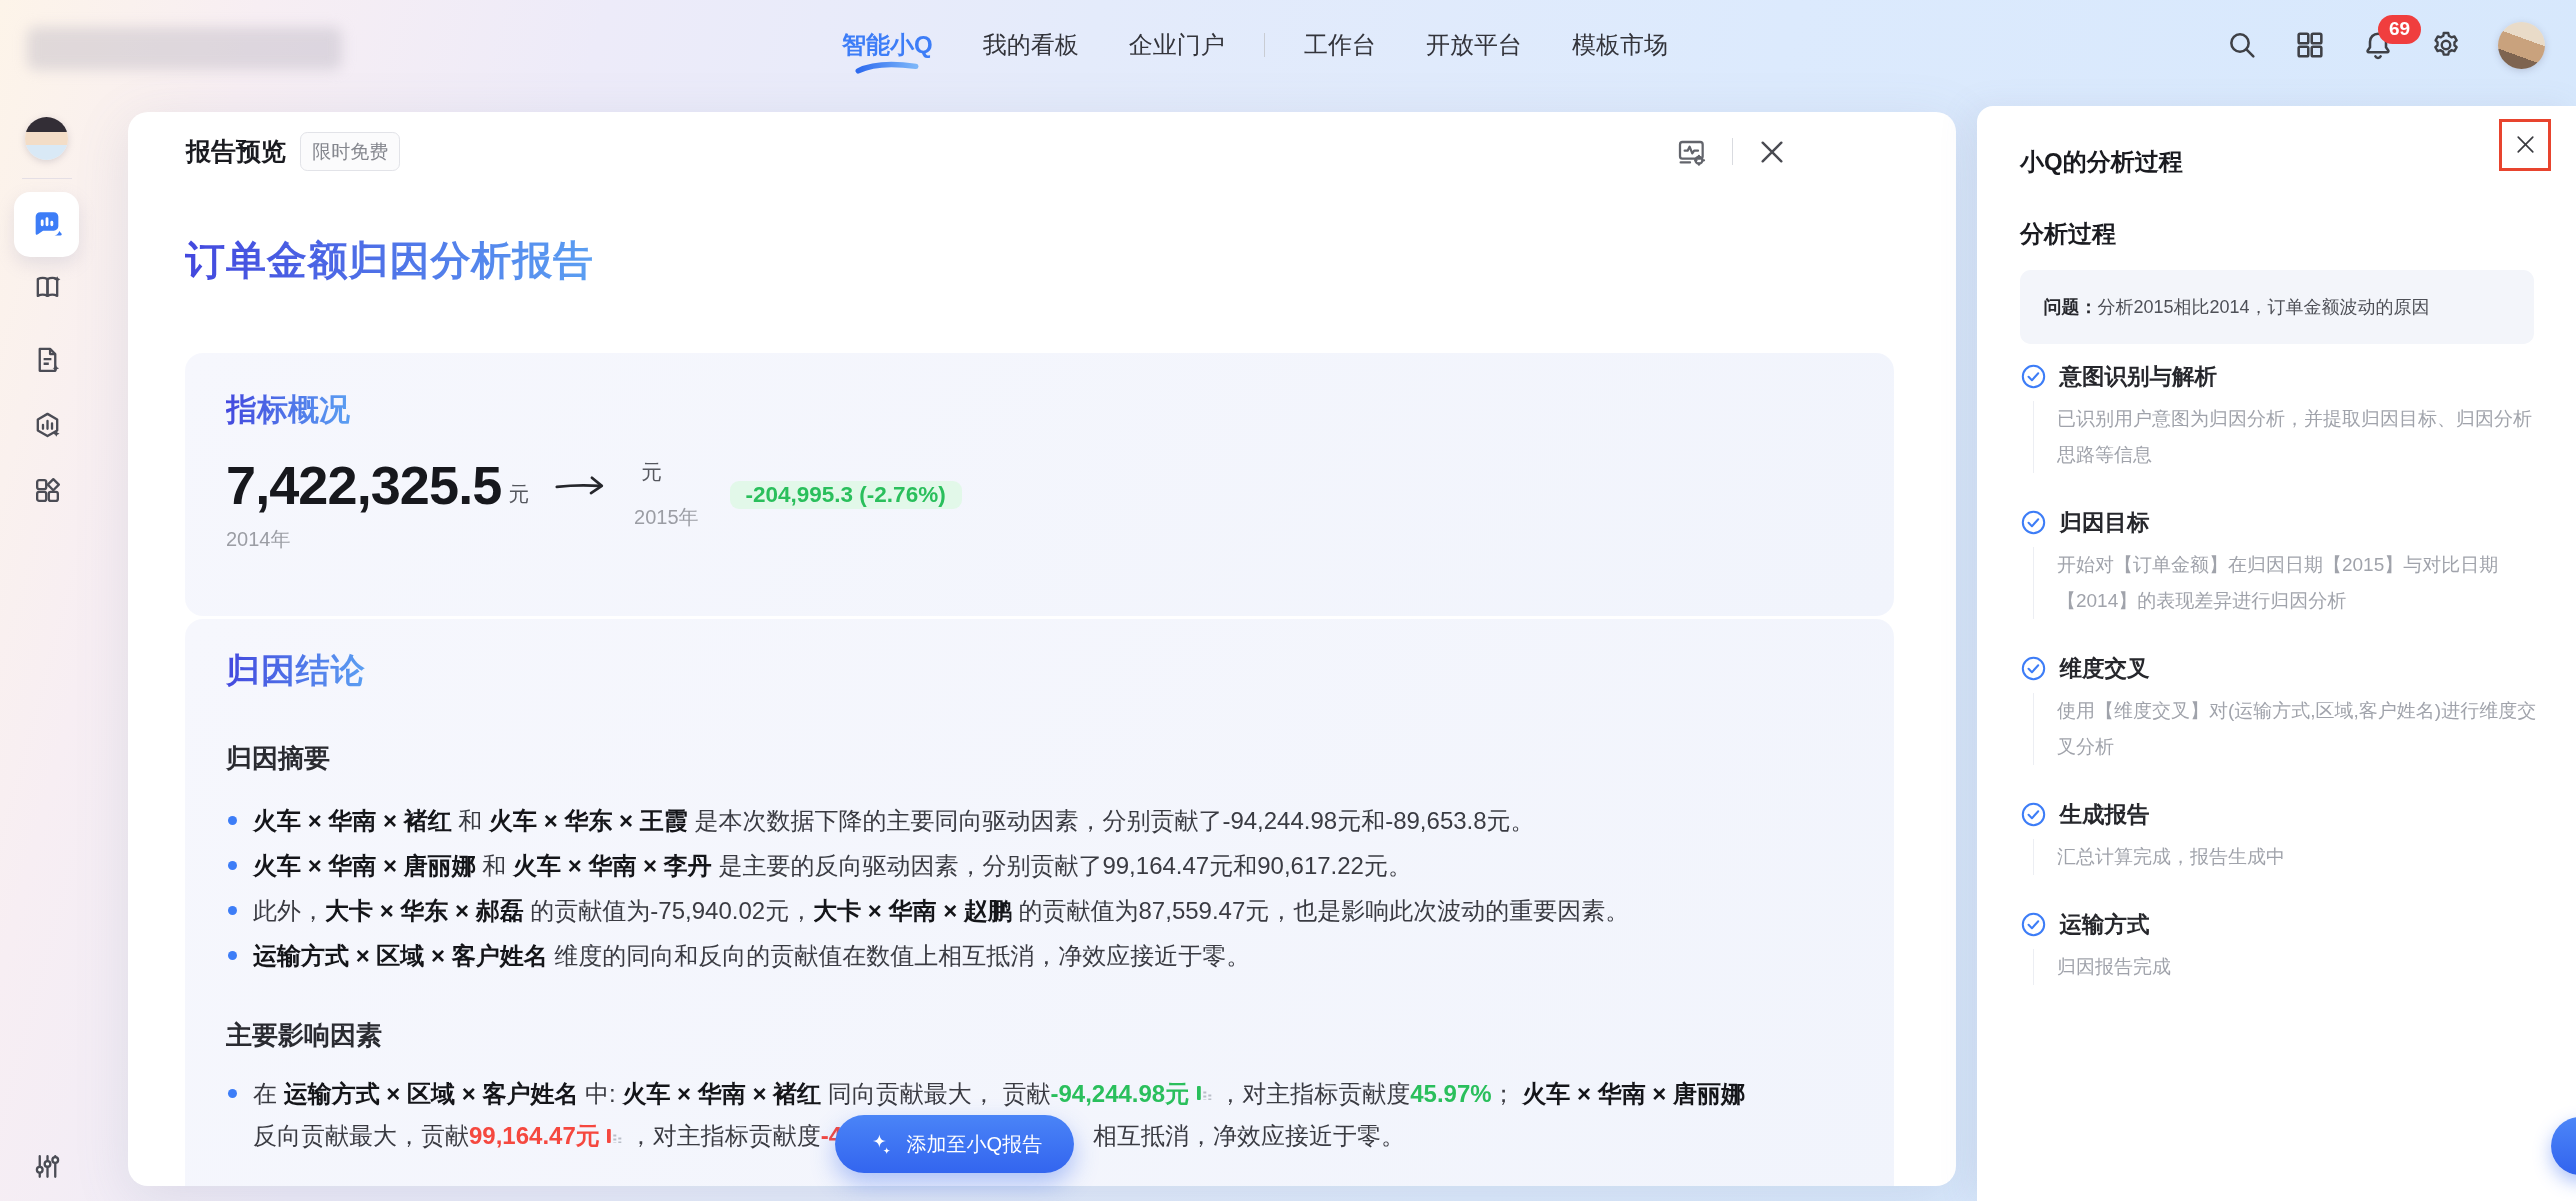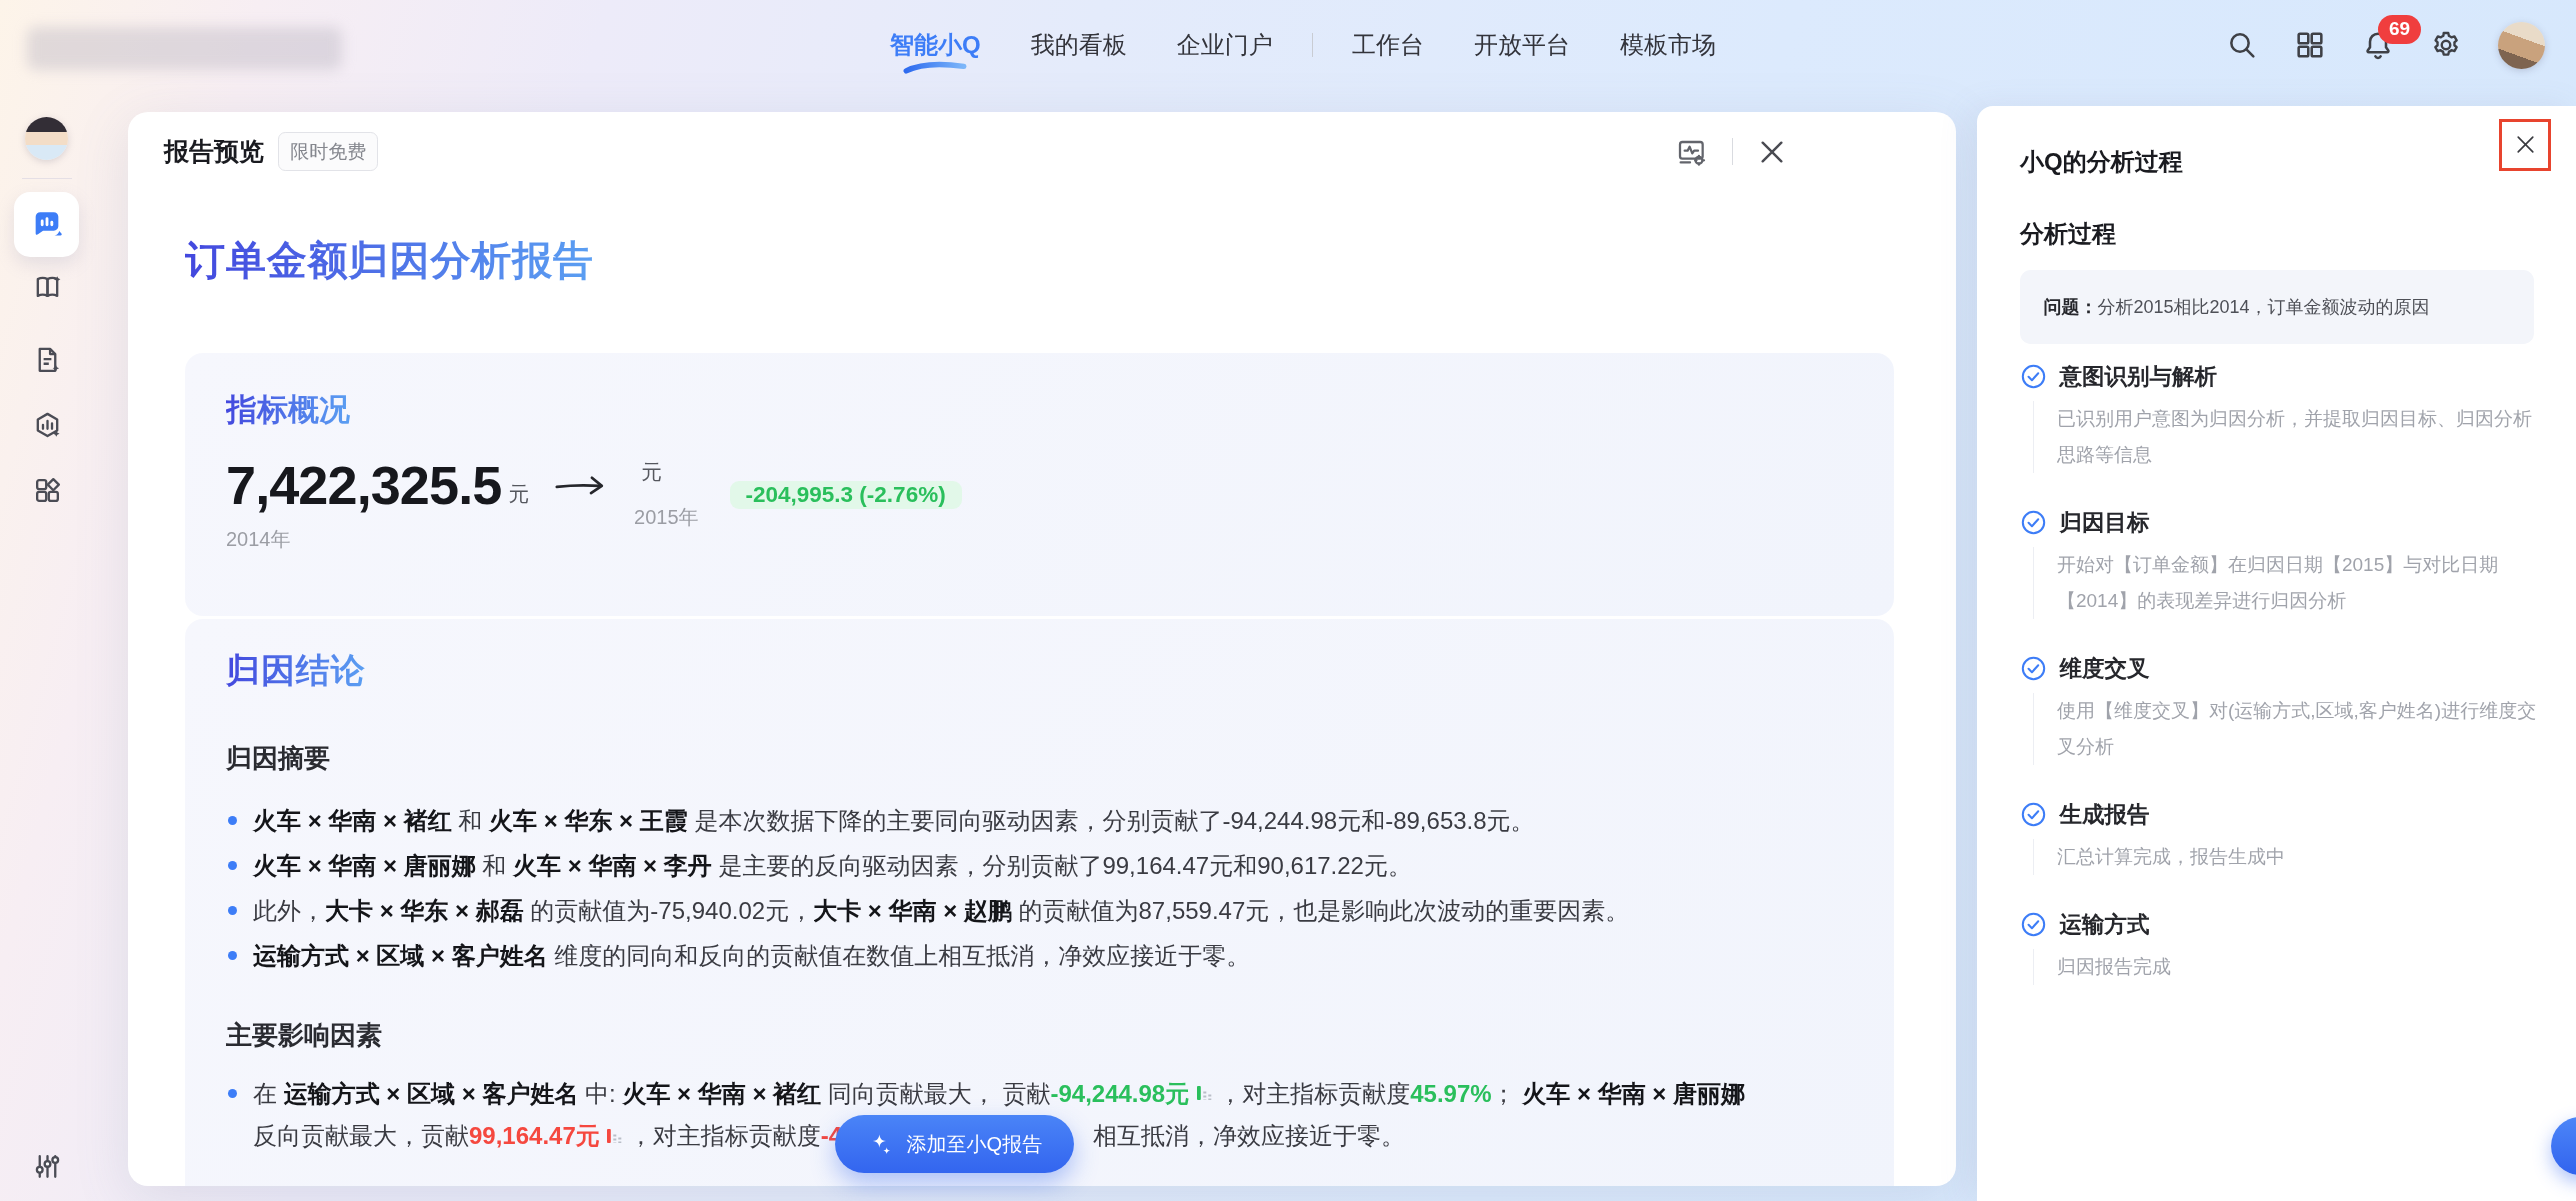--- a/index.html
+++ b/index.html
@@ -5,21 +5,21 @@
   html,body{margin:0;padding:0;}
   body{width:2576px;height:1202px;overflow:hidden;font-family:"Liberation Sans","DejaVu Sans",sans-serif;}
   .page{position:relative;width:2576px;height:1202px;overflow:hidden;
     background:linear-gradient(105deg,#fdf4e9 0%,#f7eef3 9%,#edebf9 21%,#e4ebfb 38%,#dceafd 62%,#d5e7fc 100%);}
 
   
   .navbar{position:absolute;left:0;top:0;right:0;height:90px;}
   .logo-blur{position:absolute;left:27px;top:27px;width:315px;height:43px;border-radius:9px;
     background:rgba(186,180,192,.42);filter:blur(6.3px);}
   .nav{position:absolute;left:842px;top:0;height:90px;display:flex;align-items:center;gap:50px;
-    font-size:24px;color:#33343b;margin-left:48px;}
+    font-size:24px;color:#33343b;}
   .nav-item{position:relative;cursor:pointer;white-space:nowrap;}
   .nav-item.active{color:#3D7DF7;font-weight:700;}
   .swoosh{position:absolute;left:50%;transform:translateX(-50%);bottom:-14.4px;}
   .nav-divider{width:0.9px;height:23.4px;background:#C9CCD3;margin:0 -10.8px;}
   .nav-right{position:absolute;right:31px;top:0;height:90px;display:flex;align-items:center;gap:36px;}
   .nav-icon{width:32px;height:32px;display:block;cursor:pointer;}
   .bell-wrap{position:relative;}
   .badge-69{position:absolute;top:-14.4px;left:16px;min-width:43px;height:29px;background:#F03E3E;color:#fff;
     font-size:19px;font-weight:700;border-radius:16px;display:flex;align-items:center;justify-content:center;padding:0 5.4px;box-sizing:border-box;}
   .top-avatar{width:47px;height:47px;border-radius:50%;cursor:pointer;
@@ -31,21 +31,21 @@
     background:linear-gradient(180deg,#332e36 0 34%,#f3ddc7 34% 64%,#d9e9f6 64%);box-shadow:0 1.8px 7.2px rgba(120,110,130,.25);}
   .side-divider{position:absolute;left:21.6px;top:88px;width:50px;height:0.9px;background:#E5DFE5;}
   .side-active{position:absolute;left:14.4px;top:102px;width:65px;height:65px;background:#fff;border-radius:16px;
     box-shadow:0 7.2px 18px rgba(140,140,175,.20);display:flex;align-items:center;justify-content:center;cursor:pointer;}
   .side-item{position:absolute;left:31.5px;width:31px;height:31px;cursor:pointer;}
   .side-item svg,.side-active svg{display:block;}
 
   
   .report-card{position:absolute;left:128px;top:112px;width:1828px;height:1074px;background:#fff;border-radius:20px;
     box-shadow:0 12.6px 54px rgba(110,120,150,.15);overflow:hidden;}
-  .report-header{position:absolute;left:36px;right:41px;top:0;height:79px;display:flex;align-items:center;}
+  .report-header{position:absolute;left:58px;right:41px;top:0;height:79px;display:flex;align-items:center;}
   .rh-title{font-size:25px;font-weight:700;color:#1A1B20;}
   .rh-badge{margin-left:14.4px;font-size:19px;color:#85878E;border:0.9px solid #E2E3E8;background:#FBFBFC;
     border-radius:7.2px;padding:5.4px 10.8px;}
   .rh-right{position:absolute;right:168px;top:0;height:79px;display:flex;align-items:center;gap:23.4px;}
   .rh-icon{width:32px;height:32px;cursor:pointer;}
   .rh-divider{width:0.9px;height:27px;background:#D9DBE0;}
   .grad{color:#3F6FF0;}
   @supports (-webkit-background-clip: text){
     .grad{background:linear-gradient(90deg,#4348DE 0%,#5B9FF2 100%);-webkit-background-clip:text;background-clip:text;color:transparent;}
   }

